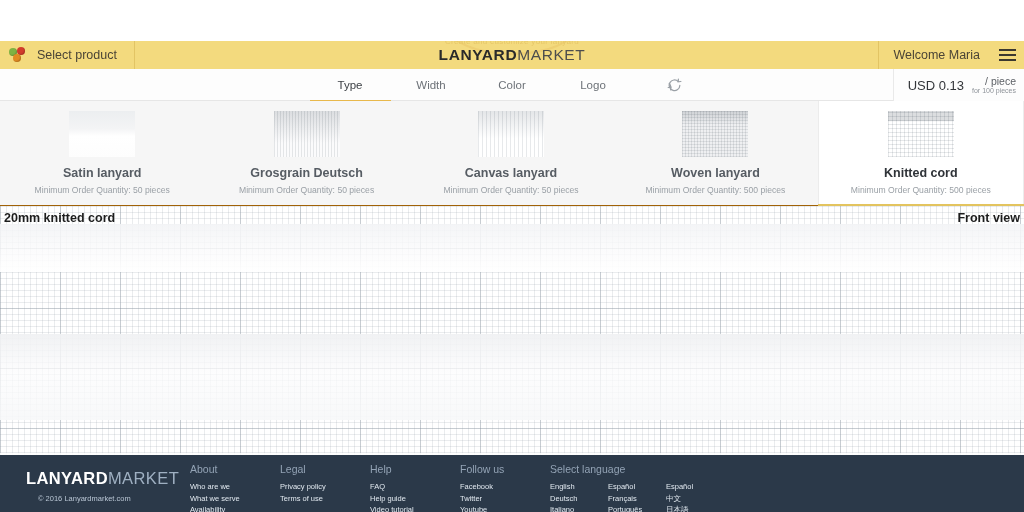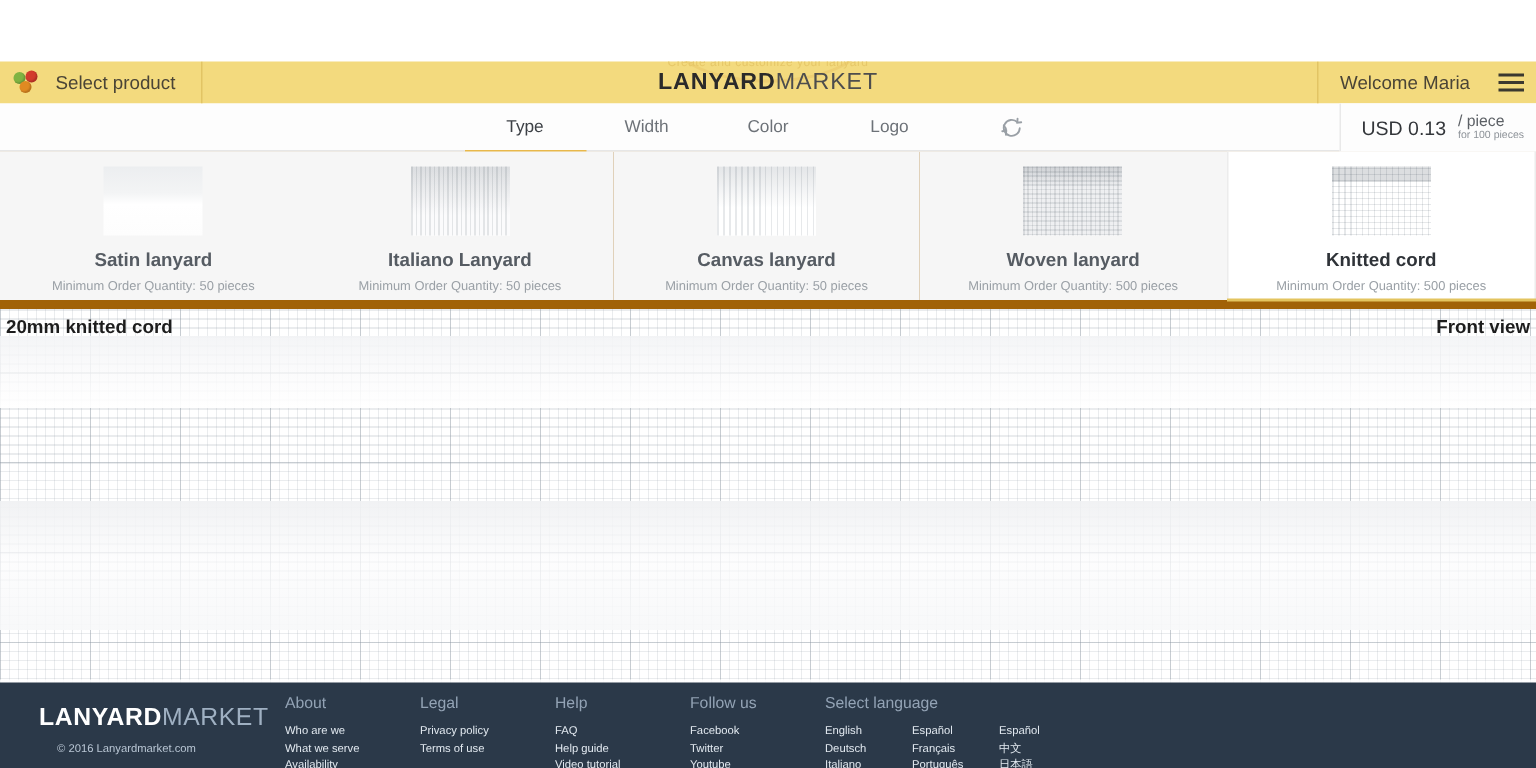--- a/index.html
+++ b/index.html
@@ -152,32 +152,33 @@
   .price-box {
     position: absolute;
     right: 0; top: 0;
     height: 32px;
     display: flex;
     align-items: center;
     gap: 8px;
     padding: 0 8px 0 14px;
     border-left: 1px solid #e9e9e9;
     background: #fdfdfd;
+    text-align: right;
   }
   .price-value { font-size: 13px; color: #33363a; white-space: nowrap; }
   .price-unit { line-height: 1.05; }
   .price-unit .pu1 { font-size: 10.5px; color: #5d6166; display: block; }
   .price-unit .pu2 { font-size: 7px; color: #8e9399; display: block; }
 
   
   .products {
     display: flex;
     height: 105px;
-    background: #a16207;
-    border-bottom: 6px solid #a16207;
+    background: #0f172a;
+    border-bottom: 1px solid #a16207;
   }
   .card {
     flex: 1 1 0;
     position: relative;
     display: flex;
     flex-direction: column;
     align-items: center;
     padding-top: 10px;
     background: #f6f6f6;
   }
@@ -412,21 +413,21 @@
   <div class="products">
 
     <div class="card">
       <div class="swatch satin"></div>
       <div class="card-title">Satin lanyard</div>
       <div class="card-moq">Minimum Order Quantity: 50 pieces</div>
     </div>
 
     <div class="card">
       <div class="swatch grosgrain"></div>
-      <div class="card-title">Italiano Lanyard</div>
+      <div class="card-title">Grosgrain Deutsch</div>
       <div class="card-moq">Minimum Order Quantity: 50 pieces</div>
     </div>
 
     <div class="card">
       <div class="swatch canvas"></div>
       <div class="card-title">Canvas lanyard</div>
       <div class="card-moq">Minimum Order Quantity: 50 pieces</div>
     </div>
 
     <div class="card">

